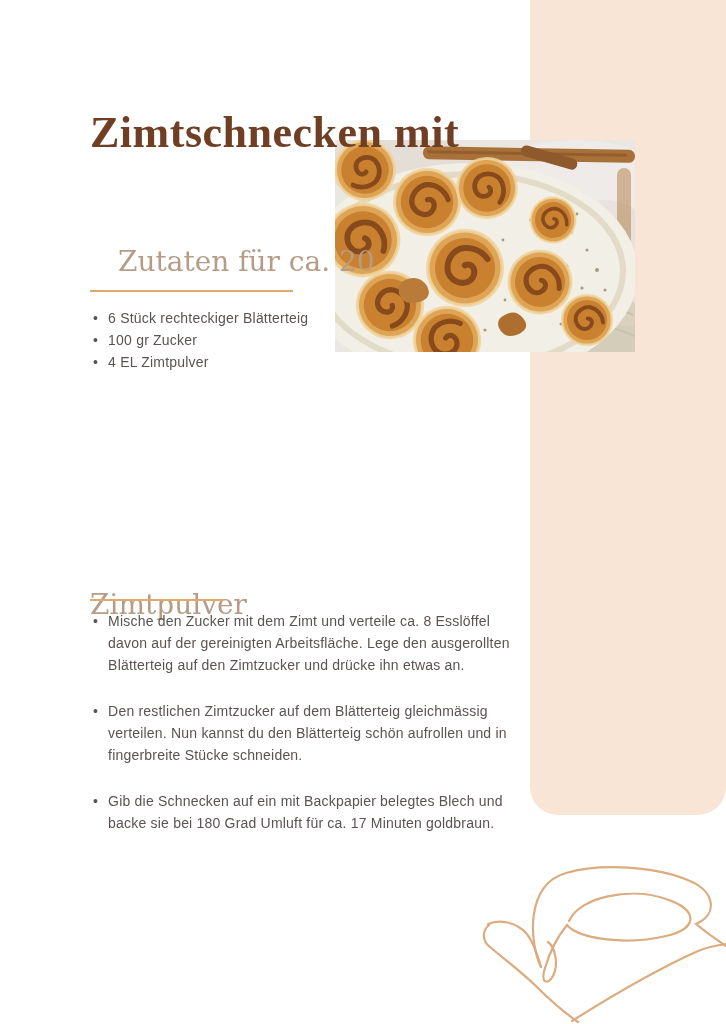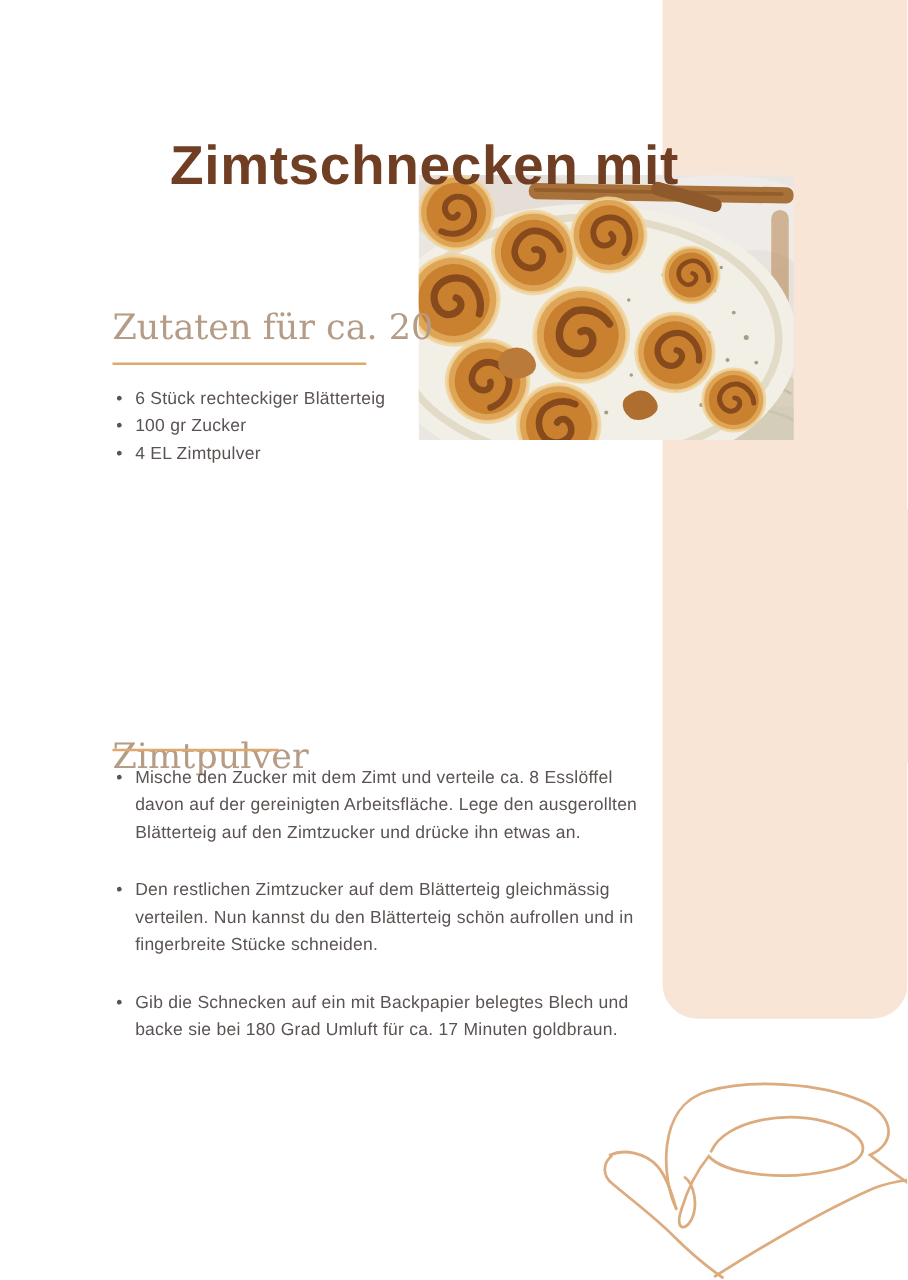--- a/index.html
+++ b/index.html
@@ -13,27 +13,26 @@
   
   .side-panel{
     position:absolute;top:0;right:0;
     width:196px;height:815px;
     background:#f8e5d5;
     border-radius:0 0 28px 28px;
   }
   
   .page-title{
     position:absolute;left:90px;top:72px;
-    font-family:Liberation Sans, sans-serif;
+    font-family:Liberation Serif, serif;
     font-weight:700;
     font-size:44px;line-height:64px;
     color:#6f3e23;
     letter-spacing:.5px;
     z-index:3;
-    margin-left:46px;
   }
   .page-title span{display:block;}
   
   .section-head{
     position:absolute;left:90px;
     font-family:"DejaVu Serif","Liberation Serif",serif;
     font-weight:400;
     font-size:28px;line-height:37px;
     color:#b49c87;
     z-index:3;
@@ -144,21 +143,21 @@
         <use href="#swirl" transform="translate(205,142) scale(1.0) rotate(10)"></use>
         <use href="#swirl" transform="translate(55,165) scale(1.05) rotate(75)"></use>
         <use href="#swirl" transform="translate(112,200) scale(1.05) rotate(-60)"></use>
         <use href="#swirl" transform="translate(252,180) scale(0.8)"></use>
         <path d="M 70 140 q 14 -6 22 6 q 6 12 -8 16 q -16 4 -20 -8 q -2 -10 6 -14 Z" fill="#b97a3a"></path>
         <path d="M 168 176 q 12 -8 20 2 q 8 10 -4 16 q -14 6 -20 -6 q -3 -8 4 -12 Z" fill="#ad6e30"></path>
       </g>
     </svg>
   </div>
 
-  <h2 class="section-head" style="top:220px;">
+  <h2 class="section-head" style="top:220px;margin-left:28px;">
     <span>Zutaten für ca. 20</span>
   </h2>
   <div class="rule" style="top:290px;width:203px;"></div>
 
   <ul class="ing-list">
     <li>
       <span class="dot">•</span>
       <span>6 Stück rechteckiger Blätterteig</span>
     </li>
     <li>

